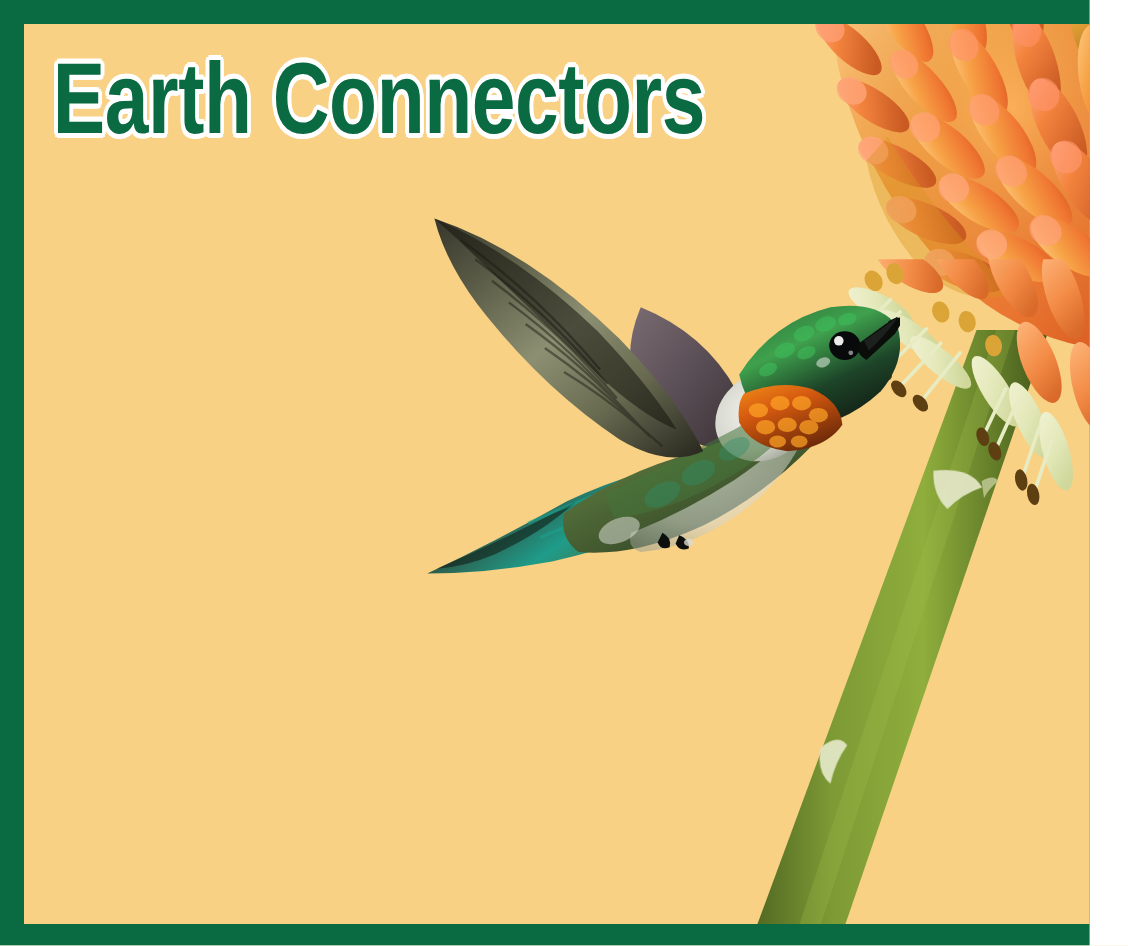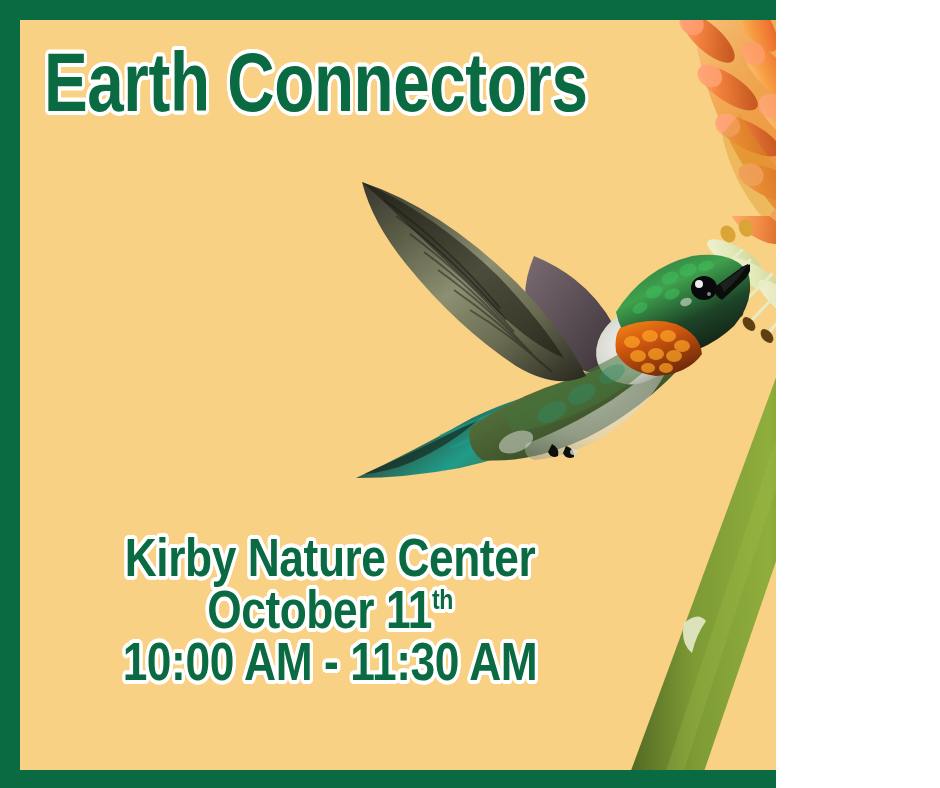--- a/index.html
+++ b/index.html
@@ -1,21 +1,21 @@
 <!DOCTYPE html>
 <html><head>
 <meta charset="utf-8">
 <title>Earth Connectors - Our Backyard Birds</title>
 <style>
   html,body{margin:0;padding:0;background:#ffffff;}
   body{font-family:"Liberation Sans", sans-serif;}
 
   #poster{
     position:relative;
-    width:776px;height:788px;
+    width:908px;height:788px;
     background:#0a6a42;
     overflow:hidden;
     text-decoration:underline;
   }
 
   
   #canvas{
     position:absolute;
     left:20px;top:20px;
     width:898px;height:750px;
@@ -440,20 +440,15 @@
       <ellipse cx="254" cy="292" rx="4" ry="3" fill="#d8dad2" opacity=".8"></ellipse>
 
       <ellipse cx="196" cy="282" rx="18" ry="10" transform="rotate(-22 196 282)" fill="#e6e8e0" opacity=".5"></ellipse>
     </svg>
 
     <div class="txtblock" id="title-wrap">
       <p class="hl g-on-w" id="title">Earth Connectors</p>
     </div>
 
 
-    <div class="txtblock" id="info-wrap">
-      <p class="hl g-on-w infoline" id="venue">Kirby Nature Center</p>
-      <p class="hl g-on-w infoline" id="date"><span>October 11</span><span class="sup">th</span></p>
-      <p class="hl g-on-w infoline" id="time">10:00 AM - 11:30 AM</p>
-    </div>
 
   </div>
 </div>
 
 </body></html>

